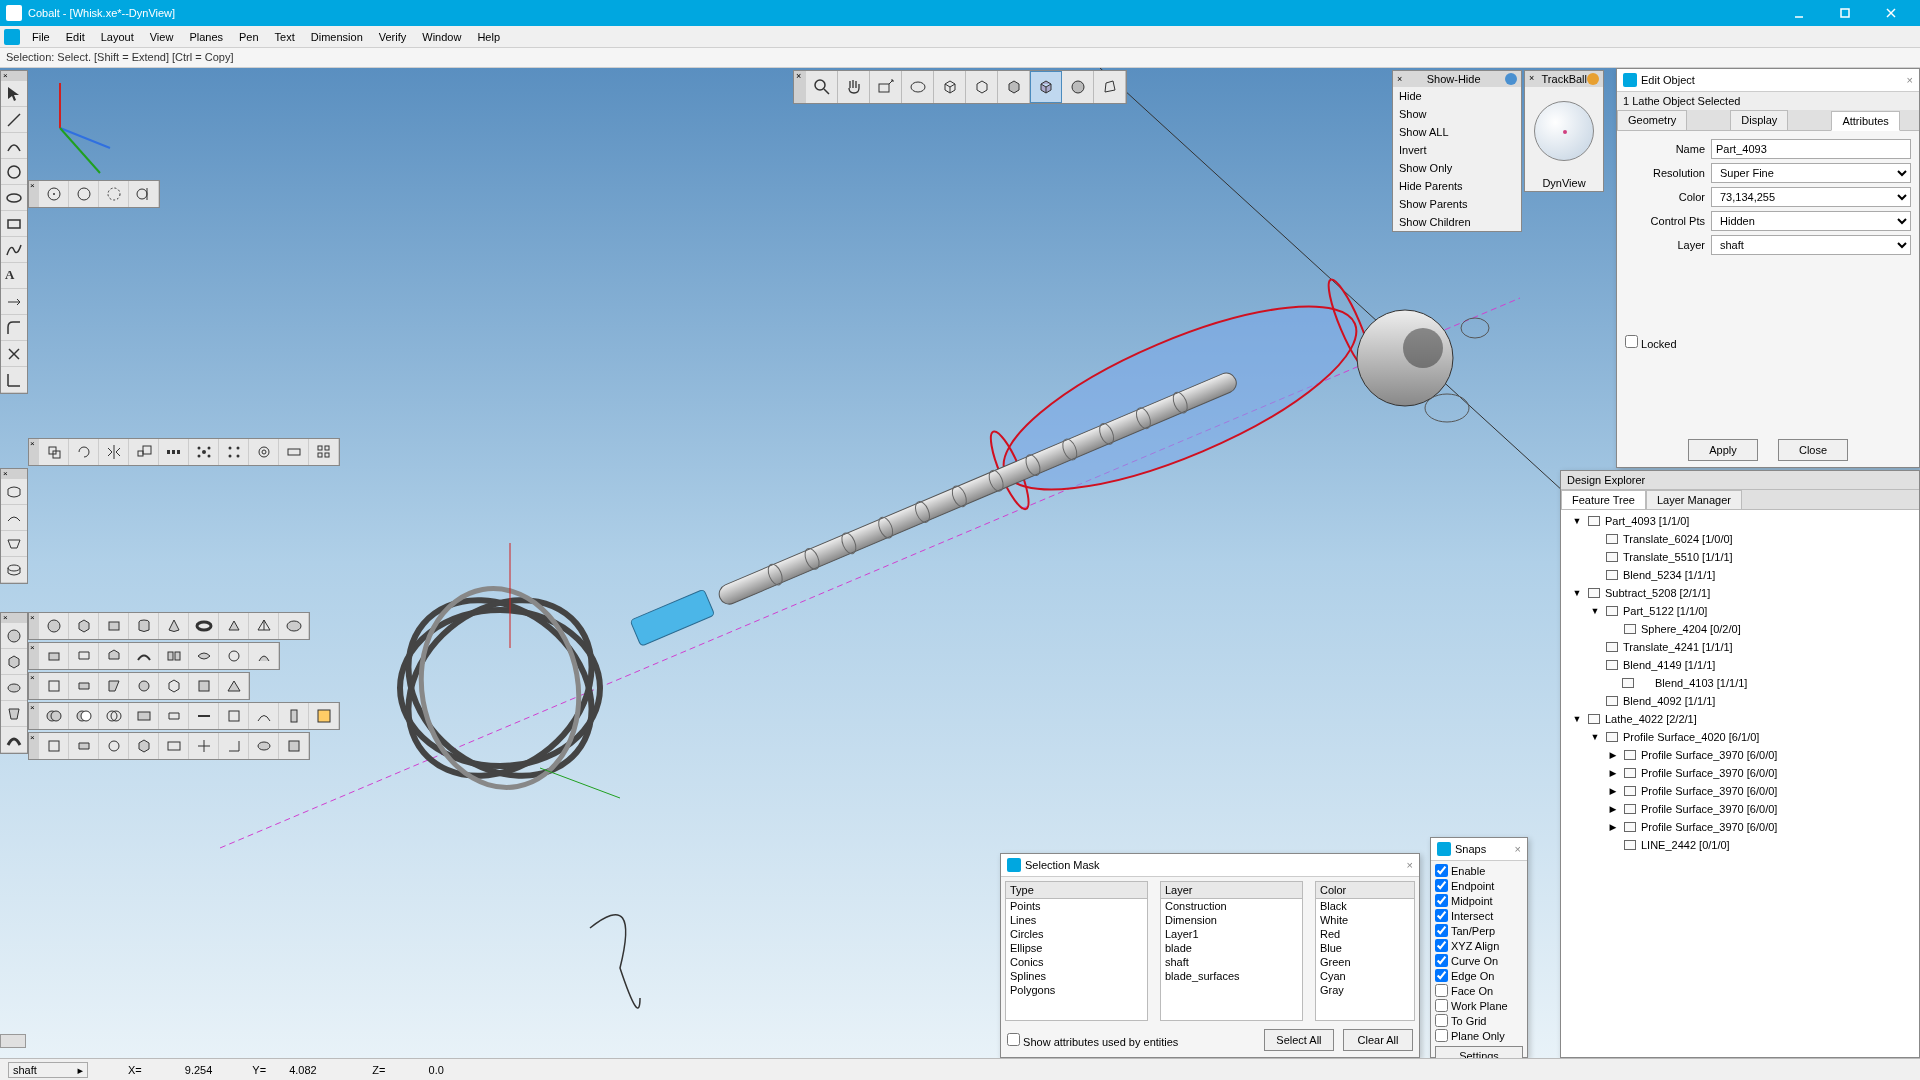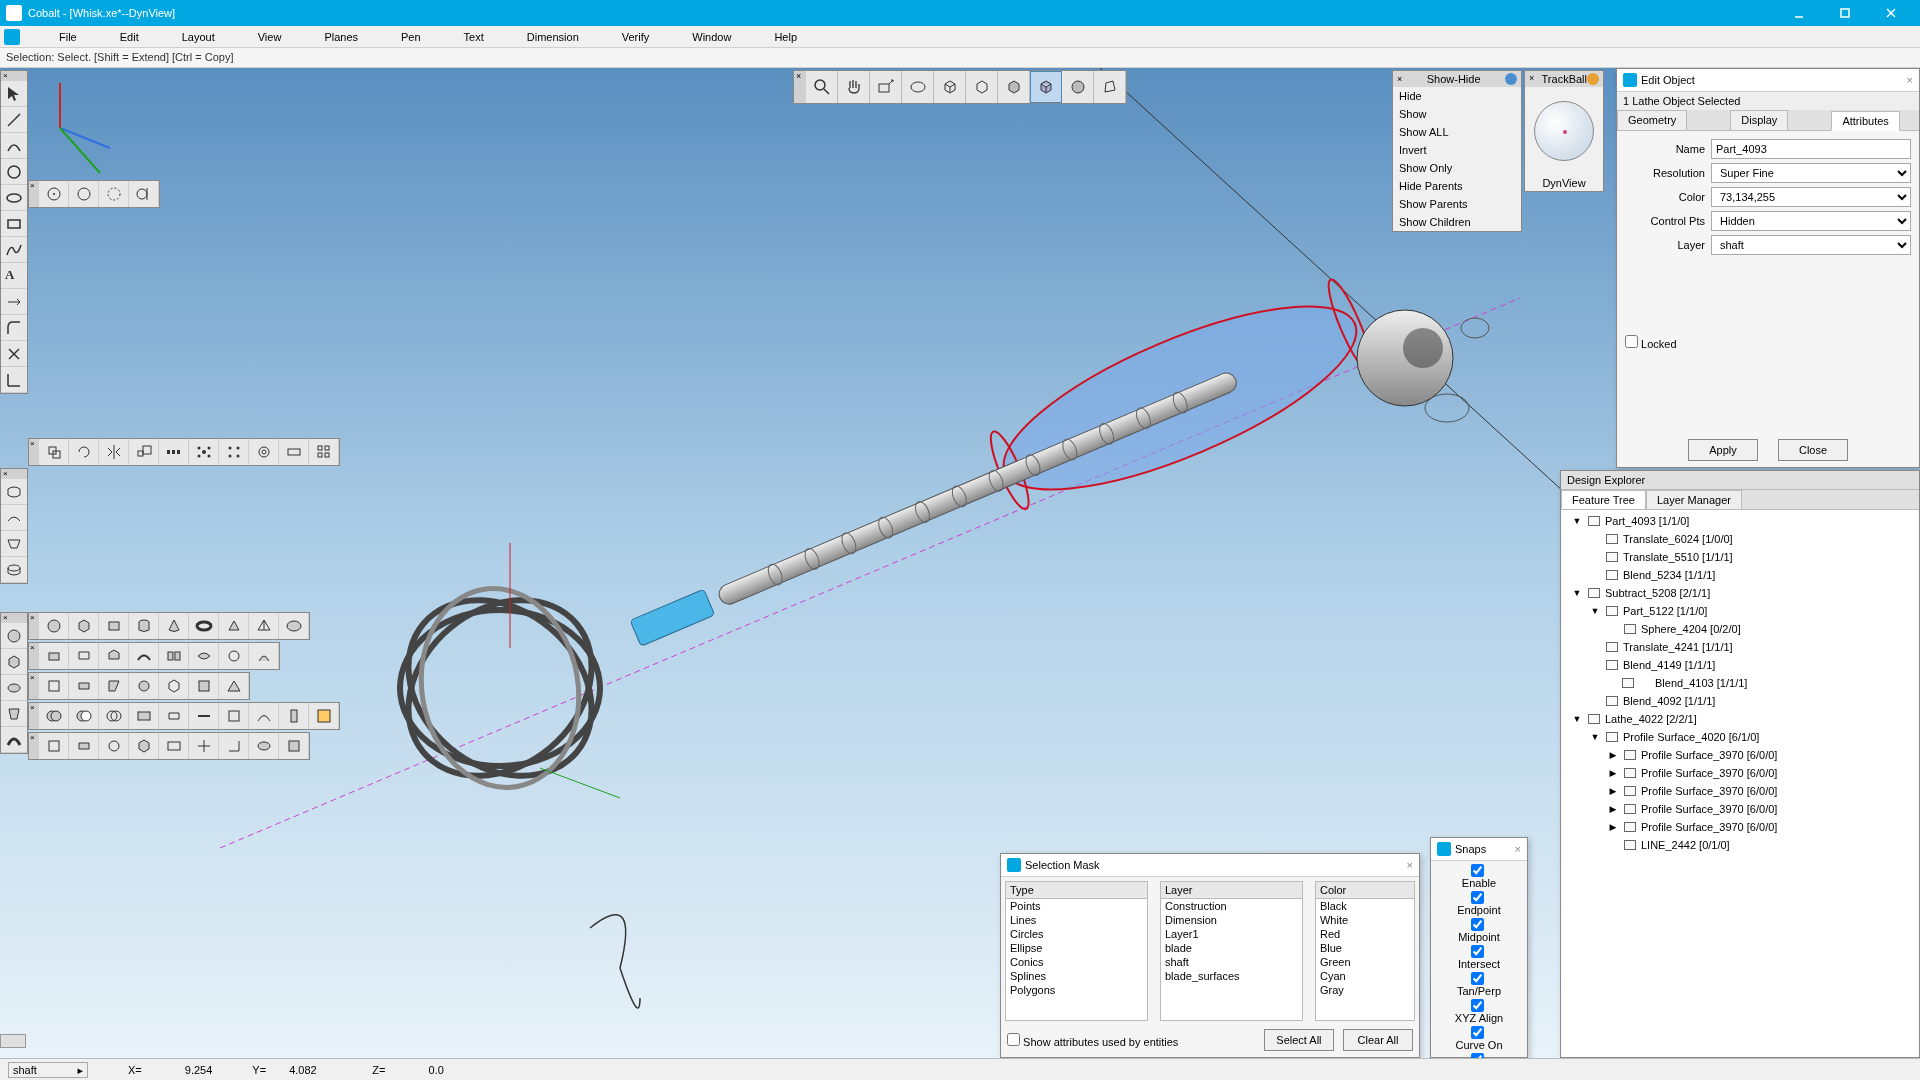--- a/index.html
+++ b/index.html
@@ -8,21 +8,21 @@
 
 .titlebar { height: 26px; background: #00a7e0; color: #fff; display: flex; align-items: center; padding: 0 6px; }
 .titlebar .icon { width: 16px; height: 16px; margin-right: 6px; background: #fff; border-radius: 2px; }
 .titlebar .title { flex: 1; }
 .titlebar .win-controls { display: flex; gap: 0; }
 .titlebar .win-btn { width: 46px; height: 26px; display: flex; align-items: center; justify-content: center; cursor: pointer; }
 
 
 .menubar { height: 22px; background: #f0f0f0; border-bottom: 1px solid #d0d0d0; display: flex; align-items: center; padding-left: 4px; }
 .menubar .app-icon { width: 16px; height: 16px; margin-right: 4px; background: #00a7e0; border-radius: 2px; }
-.menubar .menu-item { padding: 3px 8px; cursor: pointer; margin-left: 27px; }
+.menubar .menu-item { padding: 3px 8px; cursor: pointer; }
 
 
 .hintbar { height: 20px; background: #f5f5f5; border-bottom: 1px solid #d0d0d0; padding: 3px 6px; color: #333; }
 
 
 .viewport { position: absolute; top: 68px; left: 0; right: 0; bottom: 22px; background: linear-gradient(to bottom, #5a8fc0 0%, #b0d0e8 50%, #e8f2f8 100%); overflow: hidden; }
 
 
 .view-toolbar { position: absolute; top: 2px; left: 50%; transform: translateX(-50%); display: flex; background: #e8e8e8; border: 1px solid #888; }
 .view-toolbar .tb-btn { width: 32px; height: 32px; border-right: 1px solid #bbb; display: flex; align-items: center; justify-content: center; cursor: pointer; }
@@ -92,21 +92,21 @@
 .selmask .col { flex: 1; }
 .selmask .col .chdr { background: #e8e8e8; border: 1px solid #bbb; padding: 2px 4px; font-weight: normal; }
 .selmask .col .list { border: 1px solid #bbb; border-top: none; height: 122px; overflow-y: auto; background: #fff; }
 .selmask .col .list .li { padding: 1px 4px; cursor: pointer; }
 .selmask .footer { display: flex; align-items: center; padding: 4px 6px; justify-content: space-between; }
 .selmask .footer button { width: 70px; height: 22px; border: 1px solid #888; background: #f0f0f0; cursor: pointer; margin-left: 6px; }
 
 
 .snaps { bottom: 0; left: 1430px; width: 98px; height: 221px; }
 .snaps .body { padding: 2px 4px; }
-.snaps .chk { display: flex; align-items: center; padding: 1px 0; flex-direction: column; }
+.snaps .chk { display: flex; align-items: center; padding: 1px 0; }
 .snaps .chk input { margin-right: 3px; }
 .snaps button { width: 100%; height: 20px; margin-top: 3px; border: 1px solid #888; background: #f0f0f0; cursor: pointer; }
 
 
 .statusbar { position: absolute; bottom: 0; left: 0; right: 0; height: 22px; background: #f0f0f0; border-top: 1px solid #bbb; display: flex; align-items: center; padding: 0 8px; gap: 40px; }
 .statusbar .cell { min-width: 80px; }
 .statusbar .dd { border: 1px solid #aaa; padding: 1px 16px 1px 4px; position: relative; }
 
 
 .model-svg { position: absolute; top: 0; left: 0; width: 100%; height: 100%; }

